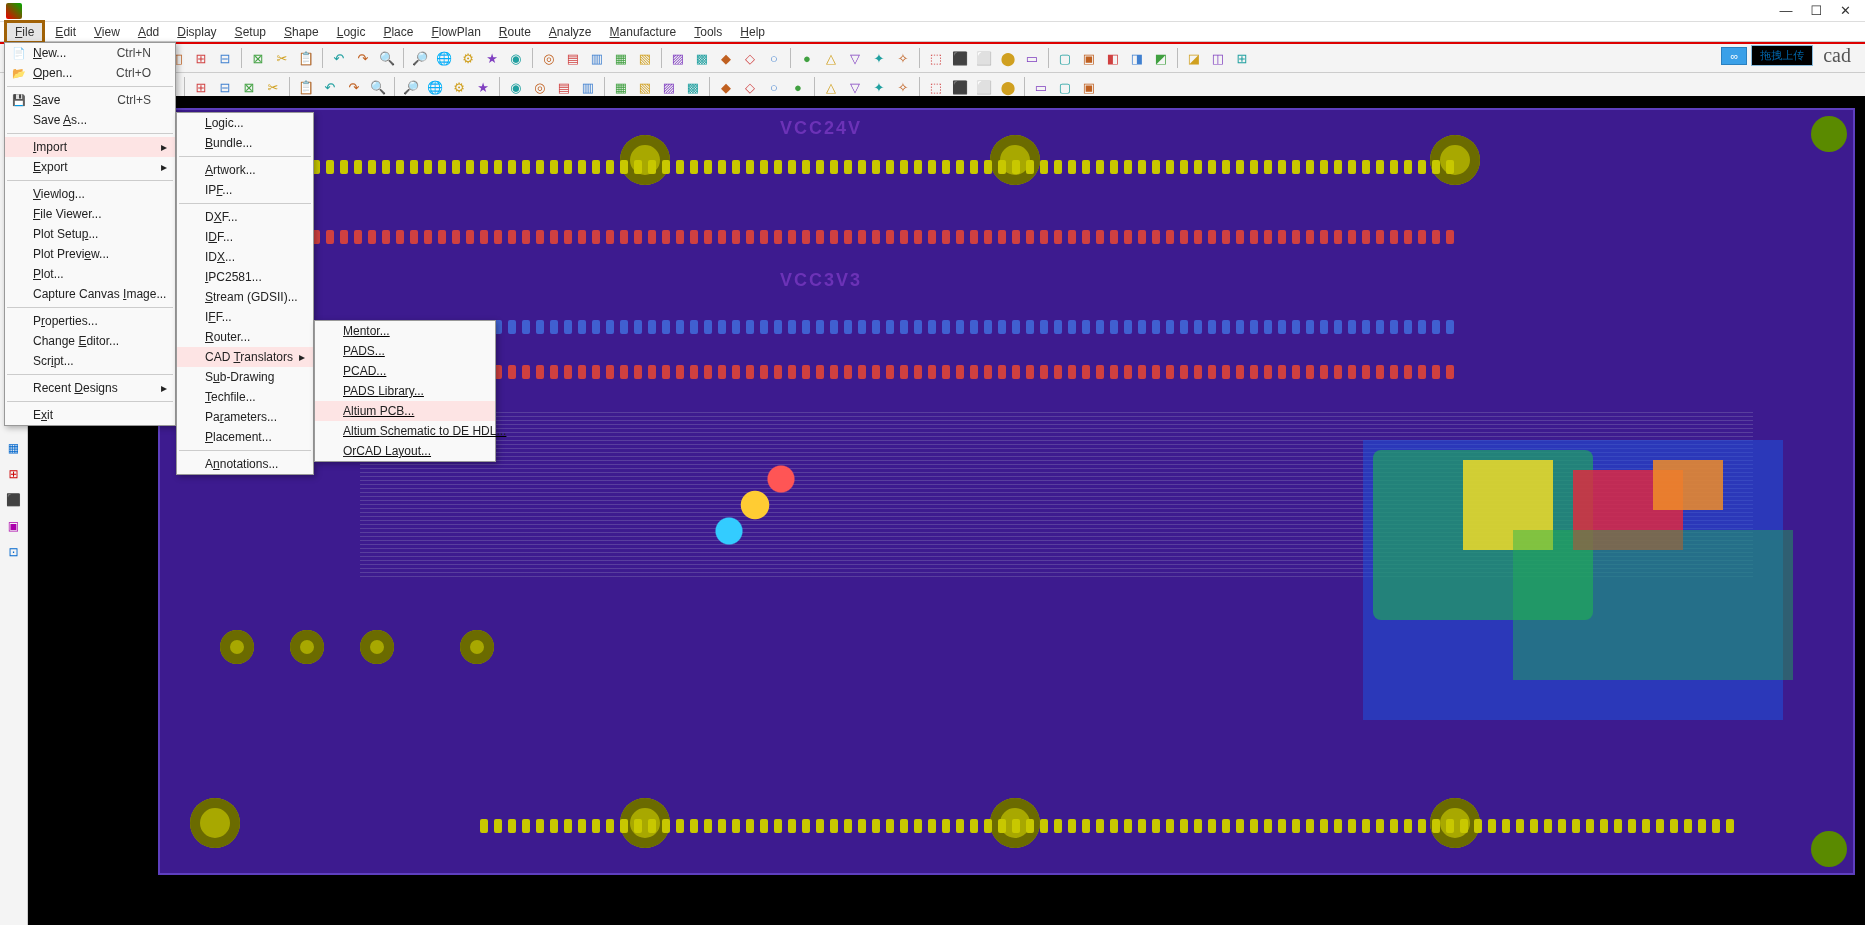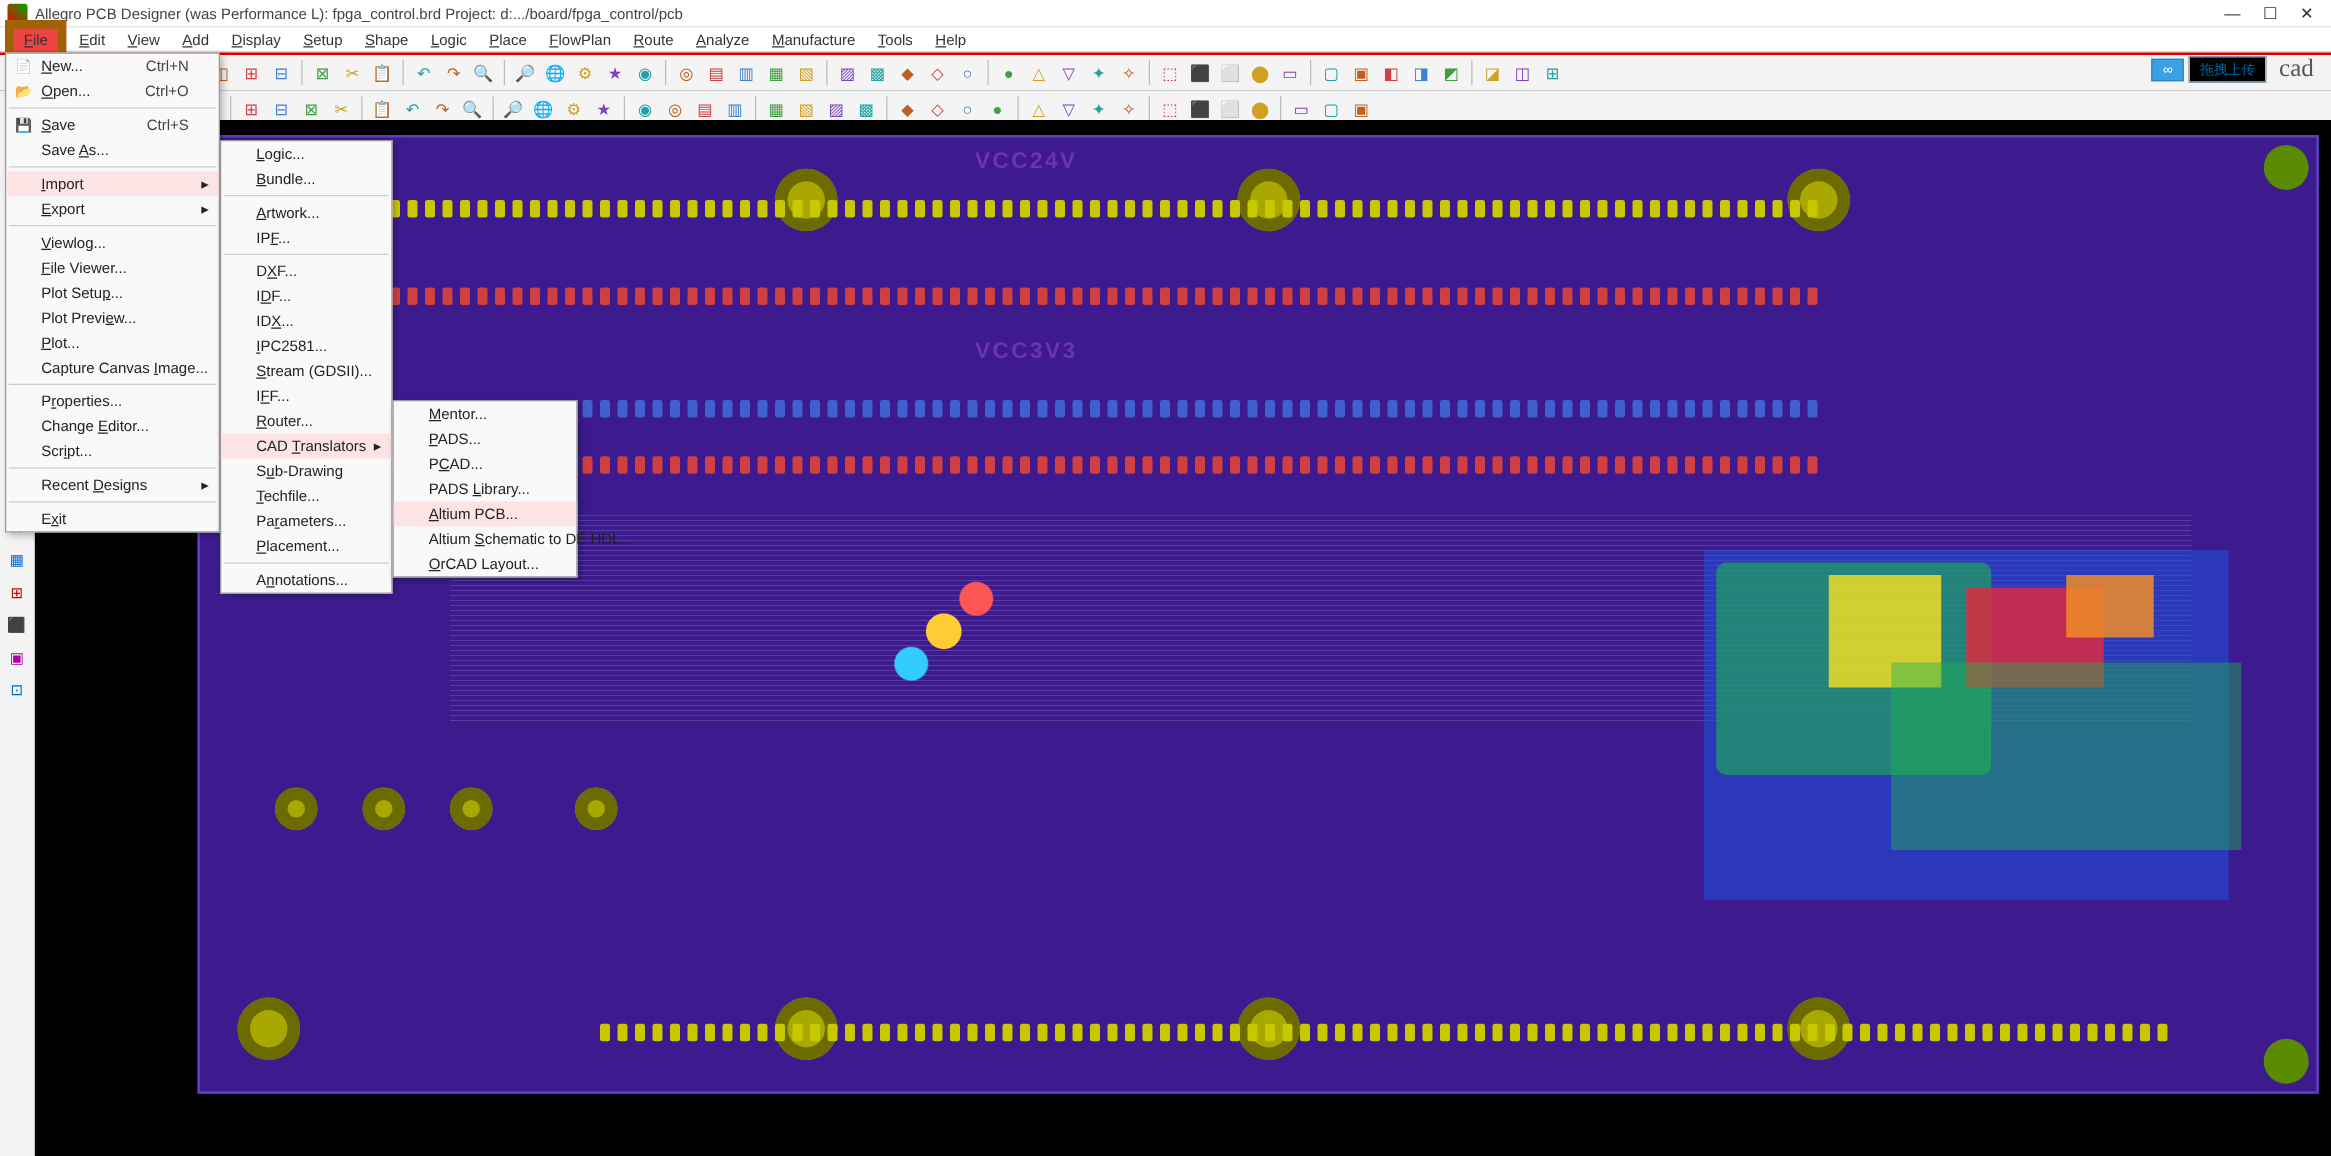--- a/index.html
+++ b/index.html
@@ -5,21 +5,21 @@
 * { margin: 0; padding: 0; box-sizing: border-box; font-family: "Segoe UI", Tahoma, sans-serif; font-size: 12px; }
 body { background: #f0f0f0; width: 1865px; height: 925px; overflow: hidden; position: relative; }
 
 .titlebar { height: 22px; background: #fff; display: flex; align-items: center; padding: 0 6px; color: #444; border-bottom: 1px solid #ddd; }
 .titlebar .logo { width: 16px; height: 16px; margin-right: 6px; background: linear-gradient(45deg,#e00,#0a0); border-radius:2px; }
 .titlebar .winctrl { margin-left: auto; display:flex; gap:18px; padding-right:8px; color:#333;}
 .titlebar .winctrl span{font-family:Arial;font-size:13px;}
 
 .menubar { height: 20px; background: #fff; display: flex; align-items: center; padding: 0 4px; gap: 2px; border-bottom: 1px solid #ccc;}
 .menubar .mitem { padding: 2px 8px; color: #333; cursor: default; }
-.menubar .mitem.active { background:#ef4444; border:7px solid #a16207; }
+.menubar .mitem.active { background:#e5e5e5; border:3px solid #a16207; }
 .menubar .mitem .ul{text-decoration:underline;}
 
 .redline{height:2px;background:#d00;}
 
 .toolbar { background: #f4f4f4; padding: 3px 4px; display: flex; align-items: center; gap: 2px; border-bottom: 1px solid #ccc;}
 .tbtn { width: 22px; height: 22px; display:flex;align-items:center;justify-content:center; border: 1px solid transparent; border-radius: 2px; font-size:13px;}
 .tsep { width: 1px; height: 20px; background: #bbb; margin: 0 3px; }
 
 .workarea { position: absolute; top: 96px; left: 0; right: 0; bottom: 0; display: flex; }
 .lefttool { width: 28px; background: #f4f4f4; border-right: 1px solid #ccc; display:flex;flex-direction:column;align-items:center;padding-top:4px;gap:6px;}
@@ -51,21 +51,20 @@
 .padrow.red .pad{background:#d04040;}
 .padrow.blue .pad{background:#4060d0;}
 .traces{position:absolute;left:200px;right:100px;top:300px;height:170px;background:
  repeating-linear-gradient(0deg,transparent 0 3px,rgba(170,170,200,0.25) 3px 4px);}
 </style>
 </head>
 <body>
 
 <div class="titlebar">
   <div class="logo"></div>
-  <span>Allegro PCB Designer (was Performance L): fpga_control.brd  Project: d:.../board/fpga_control/pcb</span>
   <div class="winctrl">
     <span>—</span>
     <span>☐</span>
     <span>✕</span>
   </div>
 </div>
 
 <div class="menubar" id="menubar">
     <div class="mitem active"><span class="ul">F</span>ile</div>
     <div class="mitem"><span class="ul">E</span>dit</div>
@@ -845,21 +844,21 @@
     </div>
     <div class="drow">
       <span><span class="ul">P</span>lacement...</span>
     </div>
     <div class="dsep"></div>
     <div class="drow">
       <span>A<span class="ul">n</span>notations...</span>
     </div>
   </div>
 
-<div class="dropdown" id="dd-cad" style="left:314px;top:320px;width:148px;">
+<div class="dropdown" id="dd-cad" style="left:314px;top:320px;width:182px;text-decoration:underline;">
     <div class="drow">
       <span><span class="ul">M</span>entor...</span>
     </div>
     <div class="drow">
       <span><span class="ul">P</span>ADS...</span>
     </div>
     <div class="drow">
       <span>P<span class="ul">C</span>AD...</span>
     </div>
     <div class="drow">

